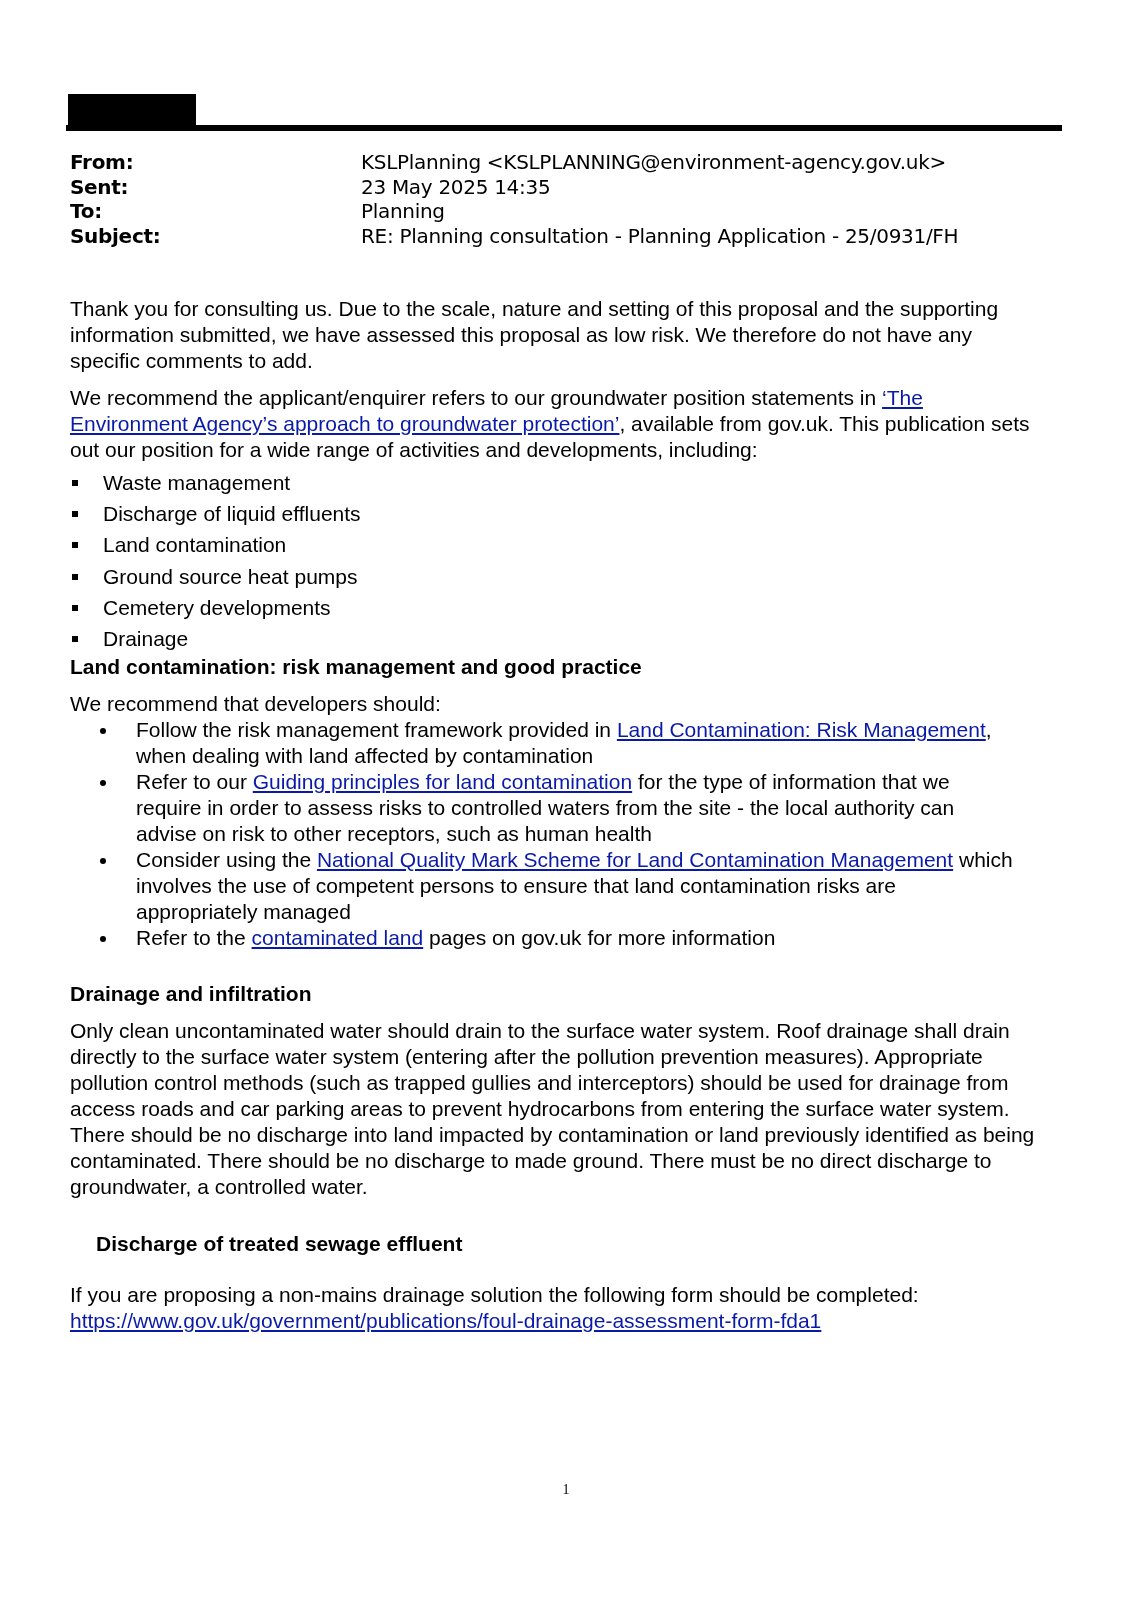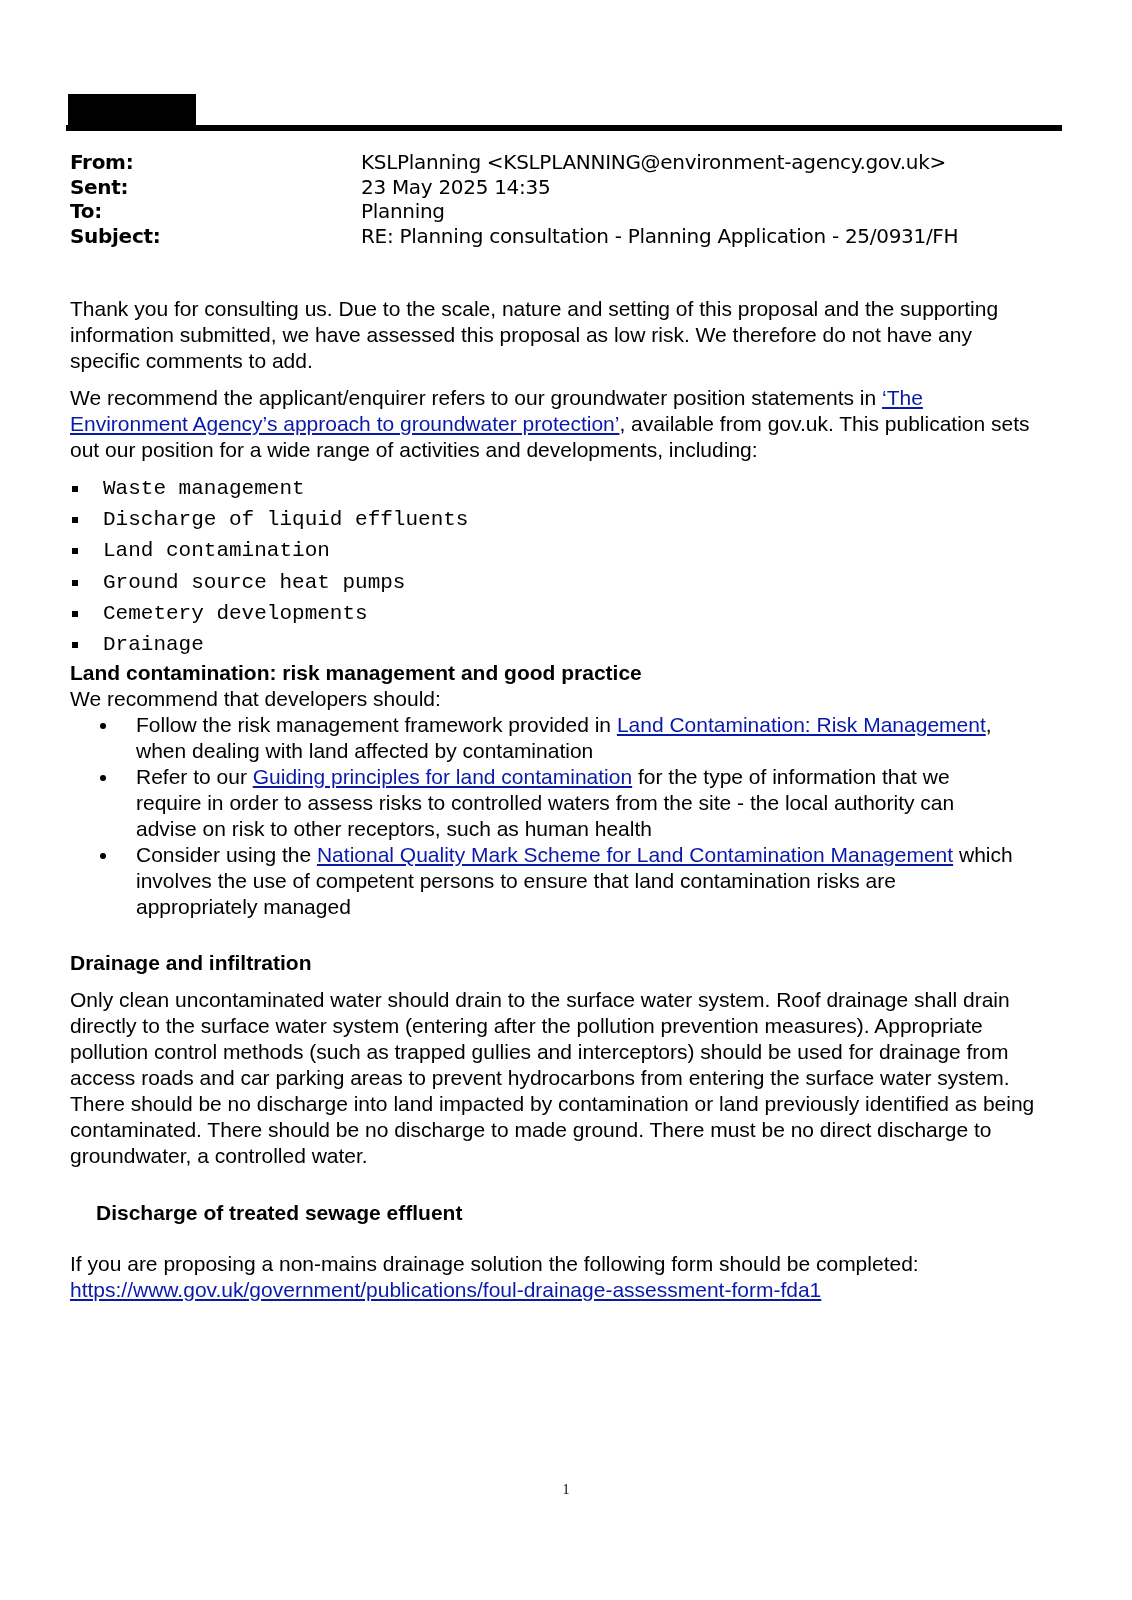--- a/index.html
+++ b/index.html
@@ -13,26 +13,26 @@
   .meta-value { }
 
   .body { position: absolute; left: 70px; top: 296px; width: 1000px; font-family: "Liberation Sans", sans-serif; font-size: 21px; line-height: 26px; }
   p { margin: 0; }
   a { color: #0a1aa8; text-decoration: underline; }
   h3 { font-size: 21px; font-weight: bold; margin: 0; line-height: 26px; }
 
   .intro { width: 960px; }
   .h-gw { margin-top: 21px; }
   .p-gw { margin-top: 11px; width: 960px; }
-  ul.sq { list-style: none; margin: 10px 0 0 0; padding: 0; font-family: Liberation Mono, monospace; }
+  ul.sq { list-style: none; margin: 4px 0 0 0; padding: 0; }
   ul.sq li { position: relative; padding-left: 33px; height: 31.2px; line-height: 31.2px; }
   ul.sq li::before { content: ""; position: absolute; left: 2px; top: 13px; width: 6px; height: 6px; background: #000; }
 
   .h-lc { }
-  .p-lc { }
+  .p-lc { margin-top: 11px; }
   ul.dot { list-style: none; margin: 0; padding: 0; }
   ul.dot li { position: relative; padding-left: 66px; width: 880px; }
   ul.dot li::before { content: ""; position: absolute; left: 30px; top: 11px; width: 6px; height: 6px; border-radius: 50%; background: #000; }
 
   .h-dr { margin-top: 30px; }
   .p-dr { margin-top: 11px; width: 975px; }
   .h-se { margin-top: 31px; margin-left: 26px; }
   .p-se { margin-top: 25px; }
 
   .page-num { position: absolute; top: 1482px; left: 0; width: 1132px; text-align: center; font-family: "Liberation Serif", serif; font-size: 14px; }
@@ -74,20 +74,21 @@
     <li>Cemetery developments</li>
     <li>Drainage</li>
   </ul>
 
   <h3 class="h-lc">Land contamination: risk management and good practice</h3>
   <p class="p-lc">We recommend that developers should:</p>
   <ul class="dot">
     <li><span>Follow the risk management framework provided in </span><a href="#">Land Contamination: Risk Management</a><span>, when dealing with land affected by contamination</span></li>
     <li><span>Refer to our </span><a href="#">Guiding principles for land contamination</a><span> for the type of information that we require in order to assess risks to controlled waters from the site - the local authority can advise on risk to other receptors, such as human health</span></li>
     <li><span>Consider using the </span><a href="#">National Quality Mark Scheme for Land Contamination Management</a><span> which involves the use of competent persons to ensure that land contamination risks are appropriately managed</span></li>
+    <li><span>Refer to the </span><a href="#">contaminated land</a><span> pages on gov.uk for more information</span></li>
   </ul>
 
   <h3 class="h-dr">Drainage and infiltration</h3>
   <p class="p-dr">Only clean uncontaminated water should drain to the surface water system. Roof drainage shall drain directly to the surface water system (entering after the pollution prevention measures). Appropriate pollution control methods (such as trapped gullies and interceptors) should be used for drainage from access roads and car parking areas to prevent hydrocarbons from entering the surface water system.  There should be no discharge into land impacted by contamination or land previously identified as being contaminated. There should be no discharge to made ground. There must be no direct discharge to groundwater, a controlled water.</p>
 
   <h3 class="h-se">Discharge of treated sewage effluent</h3>
   <p class="p-se"><span>If you are proposing a non-mains drainage solution the following form should be completed:</span><br><a href="#">https://www.gov.uk/government/publications/foul-drainage-assessment-form-fda1</a></p>
 </div>
 
 <div class="page-num">1</div>

